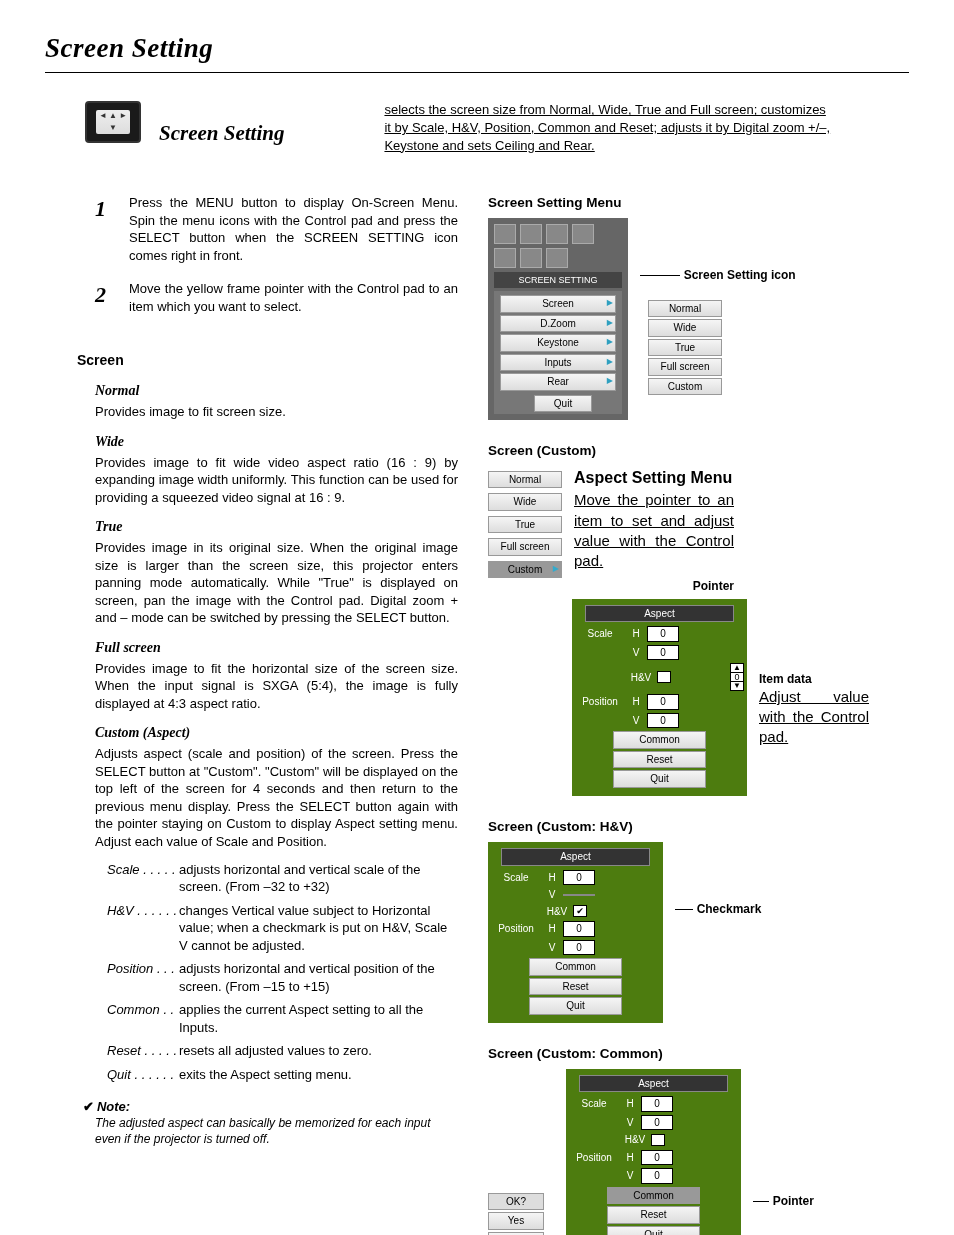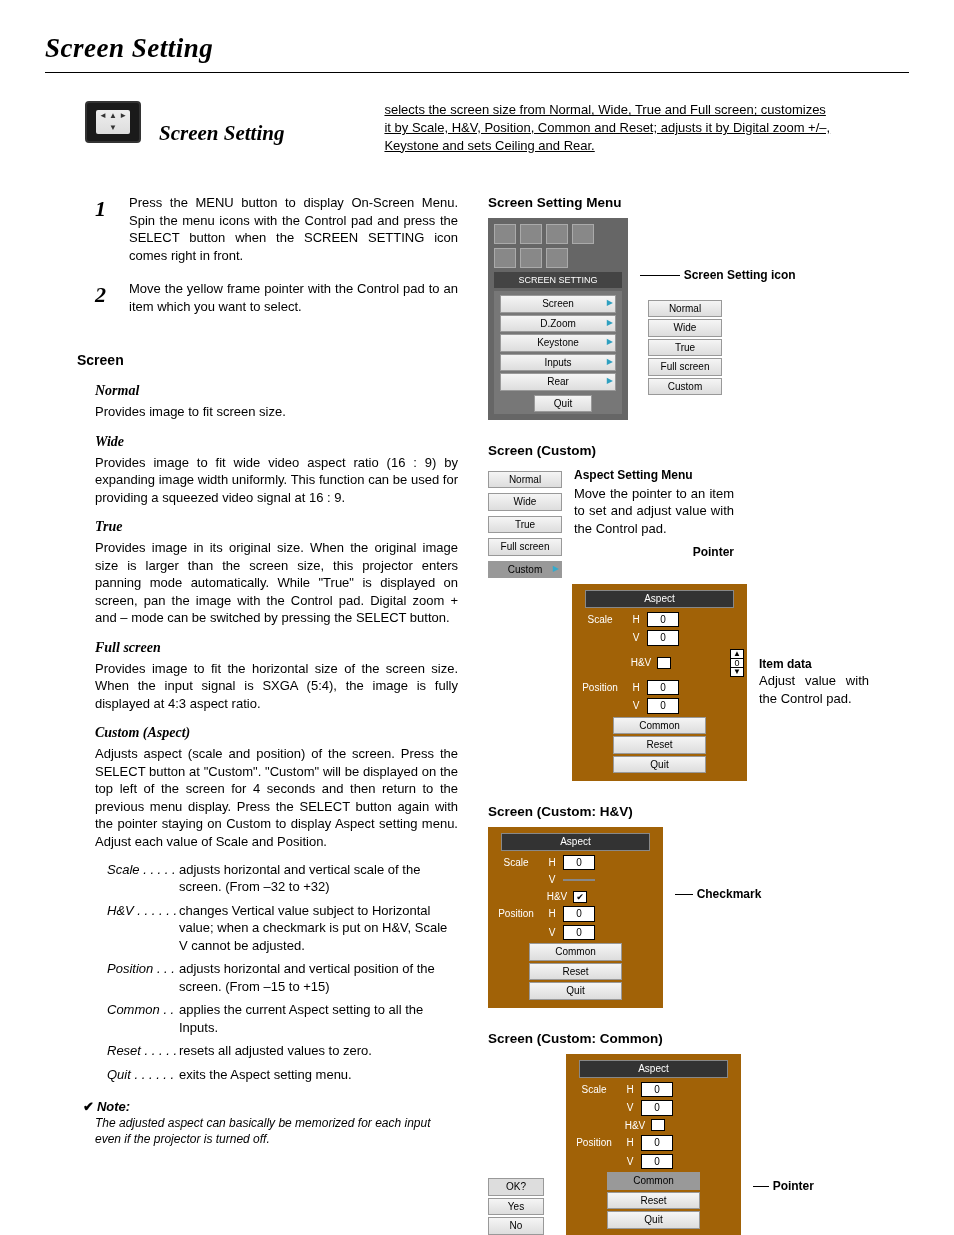--- a/index.html
+++ b/index.html
@@ -110,28 +110,28 @@
   }
   .arrow-tiny { position:absolute; right:2px; top:2px; font-size:8px; color:#2fa0c0;}
   .osd-quit { background:linear-gradient(#f5f5f5,#ddd); color:#000; font-size:10px; text-align:center; padding:1px 4px; margin:4px 30px 0 40px; border:1px solid #999;}
   .submenu {
     display:inline-block; vertical-align:top; margin-left: 14px;
   }
   .submenu-item {
     background:linear-gradient(#f5f5f5,#ddd); color:#000; font-size:10px; text-align:center;
     padding:1px 8px; margin:2px 0; border:1px solid #999; width:74px;
   }
-  .callout { font-weight:bold; font-size:12px; margin-bottom:2px;}
-  .callout-sub { font-size:13px; text-align: justify;}
+  .callout { font-weight:bold; font-size:16px; margin-bottom:2px;}
+  .callout-sub { font-size:15px; text-align: justify; text-decoration: underline;}
   .callout-block { display:inline-block; vertical-align:top; margin-left:6px; width: 160px;}
   .line-connector { display:inline-block; border-top:1px solid #000; width:40px; vertical-align: middle;}
 
   
   .aspect-panel {
-    background:#a16207; padding:6px 3px; width:175px; font-size:10px; display:inline-block; vertical-align:top;
+    background:#4d7c0f; padding:6px 3px; width:175px; font-size:10px; display:inline-block; vertical-align:top;
   }
   .aspect-header {
     background:#333; color:#fff; text-align:center; font-size:10px; padding:1px; margin: 0 10px 4px 10px; border:1px solid #888;
   }
   .aspect-row { display:flex; align-items:center; margin:3px 0; gap:4px;}
   .aspect-row-label { color:#fff; font-size:10px; width:50px; text-align:center;}
   .aspect-sub { color:#fff; font-size:10px; width:14px; text-align:center;}
   .aspect-val {
     background:#fff; color:#000; border:1px solid #000; width:32px; text-align:center; font-size:10px;
   }

